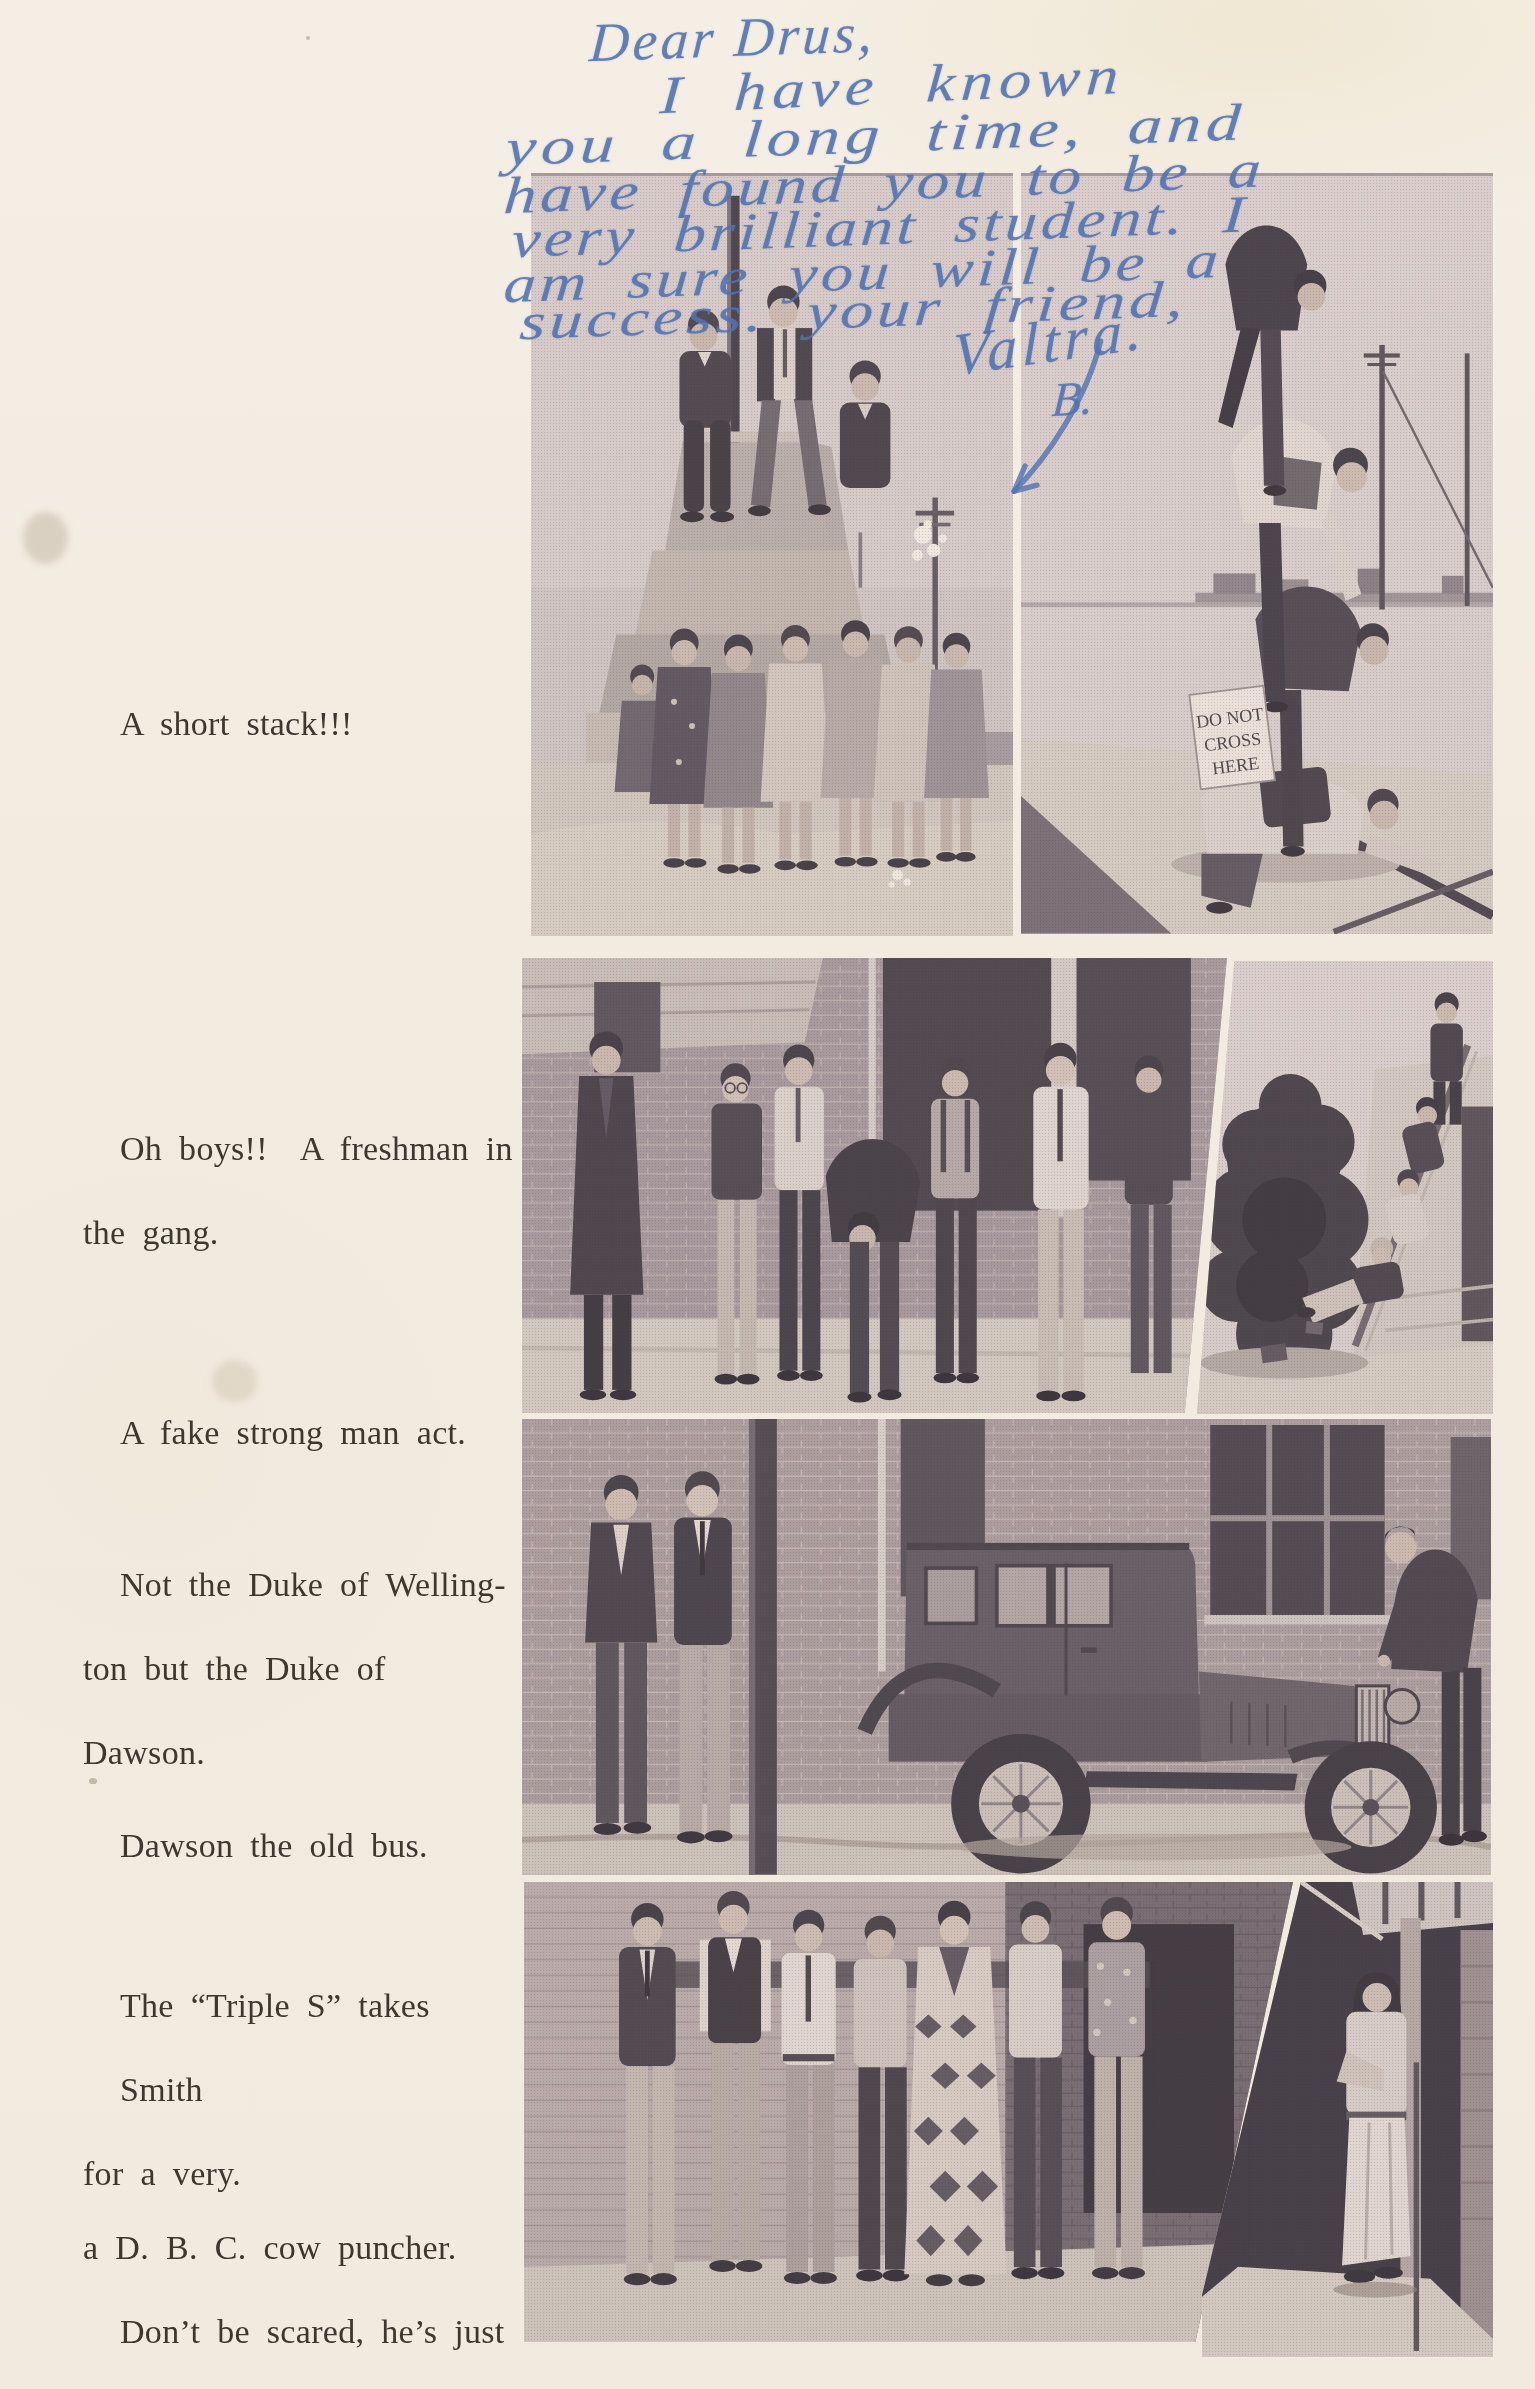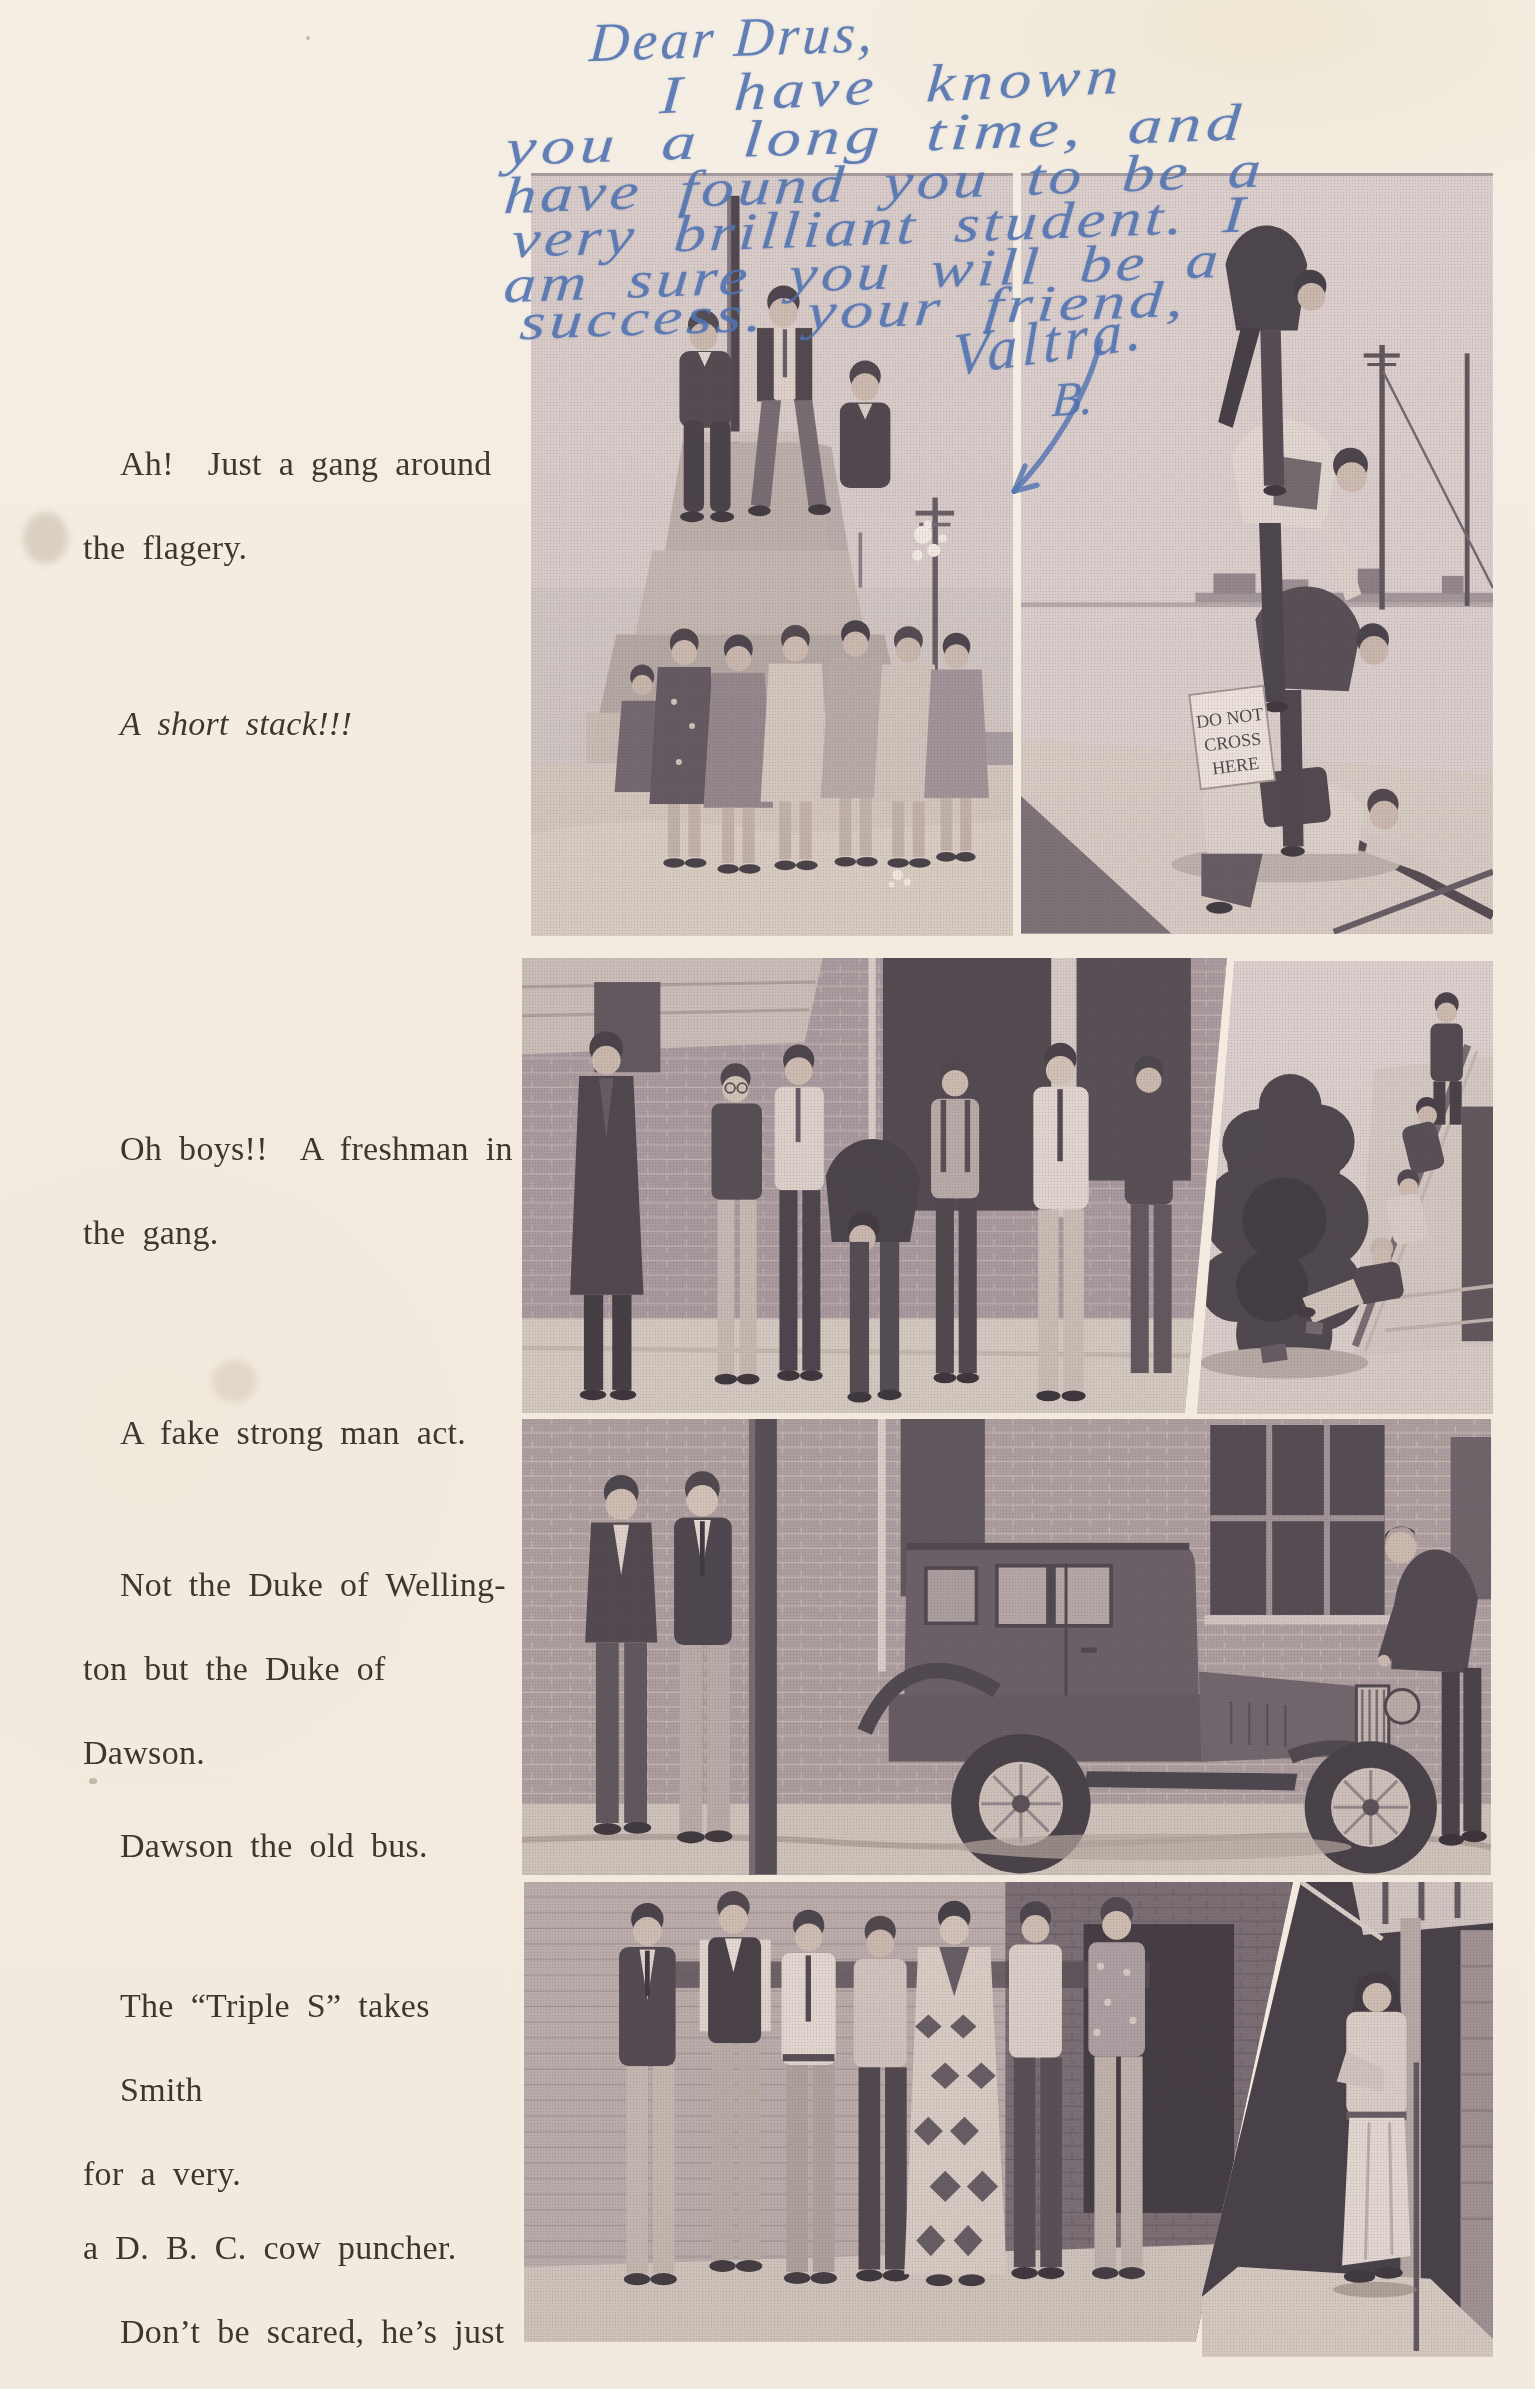--- a/index.html
+++ b/index.html
@@ -34,25 +34,21 @@
 </head>
 <body>
 
 <div class="page">
 
   <div class="stain" style="left:23px;top:512px;width:45px;height:52px;background:rgba(196,186,168,.55);"></div>
   <div class="stain" style="left:212px;top:1360px;width:45px;height:42px;background:rgba(209,198,178,.5);"></div>
   <div class="speck" style="left:89px;top:1778px;width:8.4px;height:6px;background:rgba(150,134,110,.5);"></div>
   <div class="speck" style="left:306px;top:36px;width:4.2px;height:4.2px;background:rgba(140,124,104,.45);"></div>
 
-  <div class="caption" style="top:422px;">
-    <div class="ln ind">Ah!  Just a gang around</div>
-    <div class="ln">the flagery.</div>
-  </div>
-  <div class="caption" style="top:682px;font-style:italic;">
+  <div class="caption" style="top:682px;">
     <div class="ln ind">A short stack!!!</div>
   </div>
   <div class="caption" style="top:1107px;">
     <div class="ln ind">Oh boys!!  A freshman in</div>
     <div class="ln">the gang.</div>
   </div>
   <div class="caption" style="top:1391px;">
     <div class="ln ind">A fake strong man act.</div>
   </div>
   <div class="caption" style="top:1543px;">

